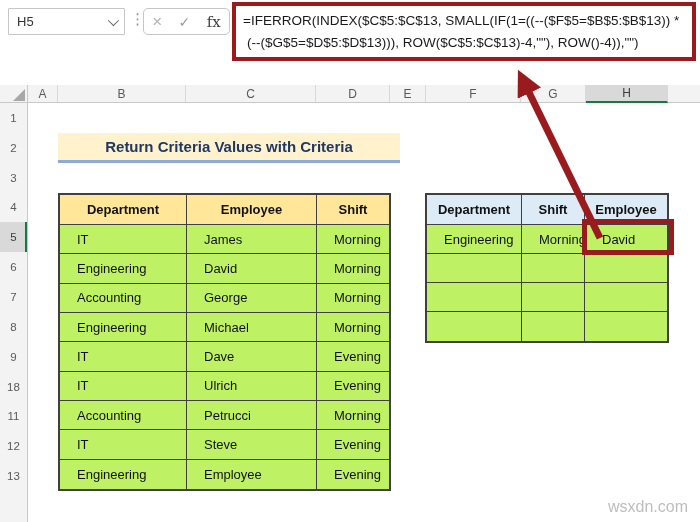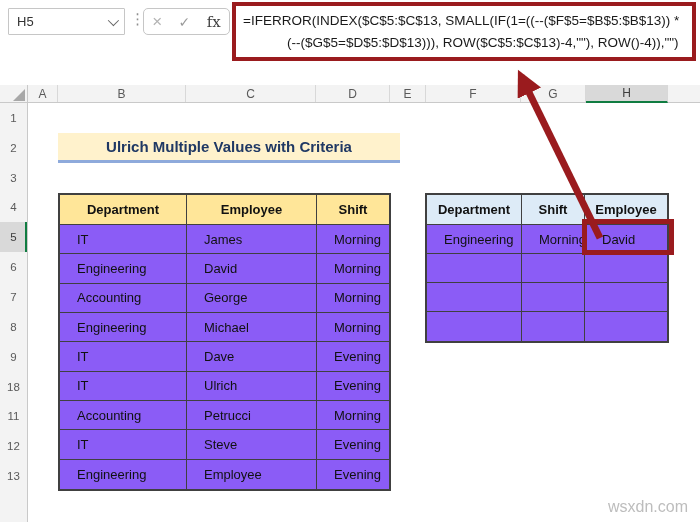--- a/index.html
+++ b/index.html
@@ -16,21 +16,21 @@
   .dots { position:absolute; left:130px; top:10px; font-size:15px; color:#909090; letter-spacing:0; }
   .fx-group { position:absolute; left:143px; top:8px; width:87px; height:27px;
     border:1px solid #c6c6c6; border-radius:5px; background:#fff;
     display:flex; align-items:center; justify-content:space-around; }
   .ico-x { color:#b3b3b3; font-size:17px; line-height:1; }
   .ico-check { color:#9a9a9a; font-size:14px; line-height:1; }
   .ico-fx { font-family:"DejaVu Serif", serif; font-size:15px; color:#404040; }
   .formula-box { position:absolute; left:232px; top:2px; width:464px; height:59px;
     border:4px solid #9a1b1e; background:#fff; padding:4px 7px;
     font-size:13.5px; color:#1a1a1a; line-height:1.6; white-space:nowrap; overflow:hidden; }
-  .formula-box .l2 { padding-left:4px;margin-left:40px; }
+  .formula-box .l2 { padding-left:4px; }
 
   
   .col-strip { position:absolute; left:0; top:85px; width:700px; height:18px;
     background:#f3f3f3; border-bottom:1px solid #c9c9c9; }
   .col-h { position:absolute; top:0; height:17px; display:flex; align-items:center; justify-content:center;
     font-size:12px; color:#5a5a5a; border-right:1px solid #d8d8d8; }
   .corner { position:absolute; left:0; top:0; width:28px; height:17px; border-right:1px solid #c9c9c9; }
   .corner .tri { position:absolute; right:2px; bottom:1px; width:12px; height:12px; background:#a8a8a8;
     clip-path:polygon(100% 0, 100% 100%, 0 100%); }
   .ca{left:28px;width:30px;} .cb{left:58px;width:128px;} .cc{left:186px;width:130px;}
@@ -46,21 +46,21 @@
   .row-strip-filler { position:absolute; left:0; top:491px; width:28px; height:31px;
     background:#f3f3f3; border-right:1px solid #c9c9c9; }
 
   
   .title-cell { position:absolute; left:58px; top:133px; width:342px; height:30px;
     background:#FFF2CC; border-bottom:3px solid #8EAADB;
     display:flex; align-items:center; justify-content:center;
     font-size:15px; font-weight:bold; color:#1F3864; }
 
   
-  .tbl { position:absolute; display:grid; background:#8b5cf6; border:2px solid #404040; }
+  .tbl { position:absolute; display:grid; background:#bef264; border:2px solid #404040; }
   .tbl .c { border-right:1px solid #404040; border-bottom:1px solid #404040;
     display:flex; align-items:center; padding:0 17px; font-size:13px; color:#111; overflow:hidden; }
   .tbl .c.lc { border-right:none; }
   .tbl .c.lr { border-bottom:none; }
   .tbl .hd { justify-content:center; font-weight:bold; padding:0 2px; }
   .tbl-left { left:58px; top:193px; width:333px; height:298px;
     grid-template-columns:127px 130px 72px; grid-template-rows:30px repeat(9, 1fr); }
   .tbl-left .hd { background:#FFE699; }
   .tbl-right { left:425px; top:193px; width:244px; height:150px;
     grid-template-columns:95px 63px 82px; grid-template-rows:30px repeat(4, 1fr); }
@@ -117,21 +117,21 @@
     <div class="row-h">7</div>
     <div class="row-h">8</div>
     <div class="row-h">9</div>
     <div class="row-h">18</div>
     <div class="row-h">11</div>
     <div class="row-h">12</div>
     <div class="row-h">13</div>
   </div>
   <div class="row-strip-filler"></div>
 
-  <div class="title-cell">Ulrich Multiple Values with Criteria</div>
+  <div class="title-cell">Return Criteria Values with Criteria</div>
 
   <div class="tbl tbl-left">
     <div class="c hd">Department</div>
     <div class="c hd">Employee</div>
     <div class="c hd lc">Shift</div>
 
     <div class="c">IT</div>
     <div class="c">James</div>
     <div class="c lc">Morning</div>
 

